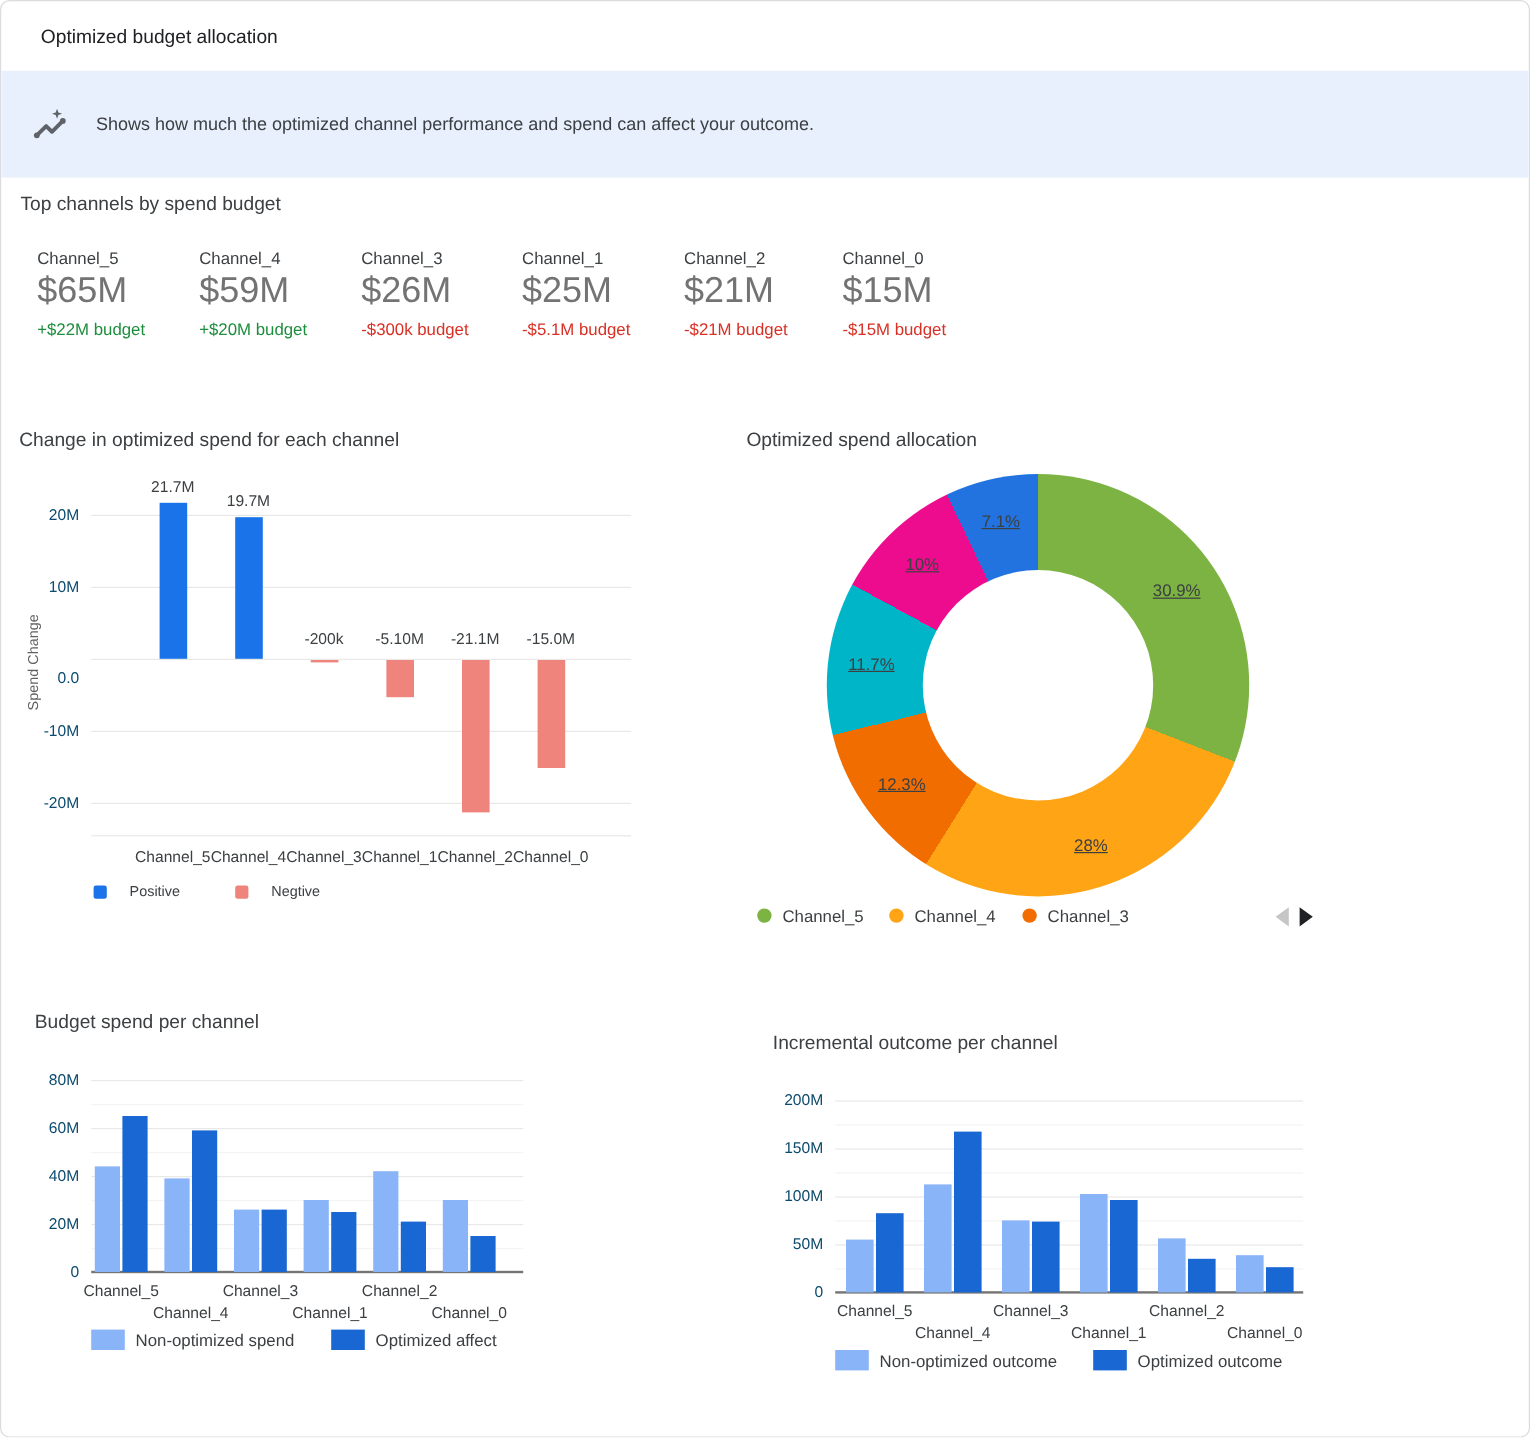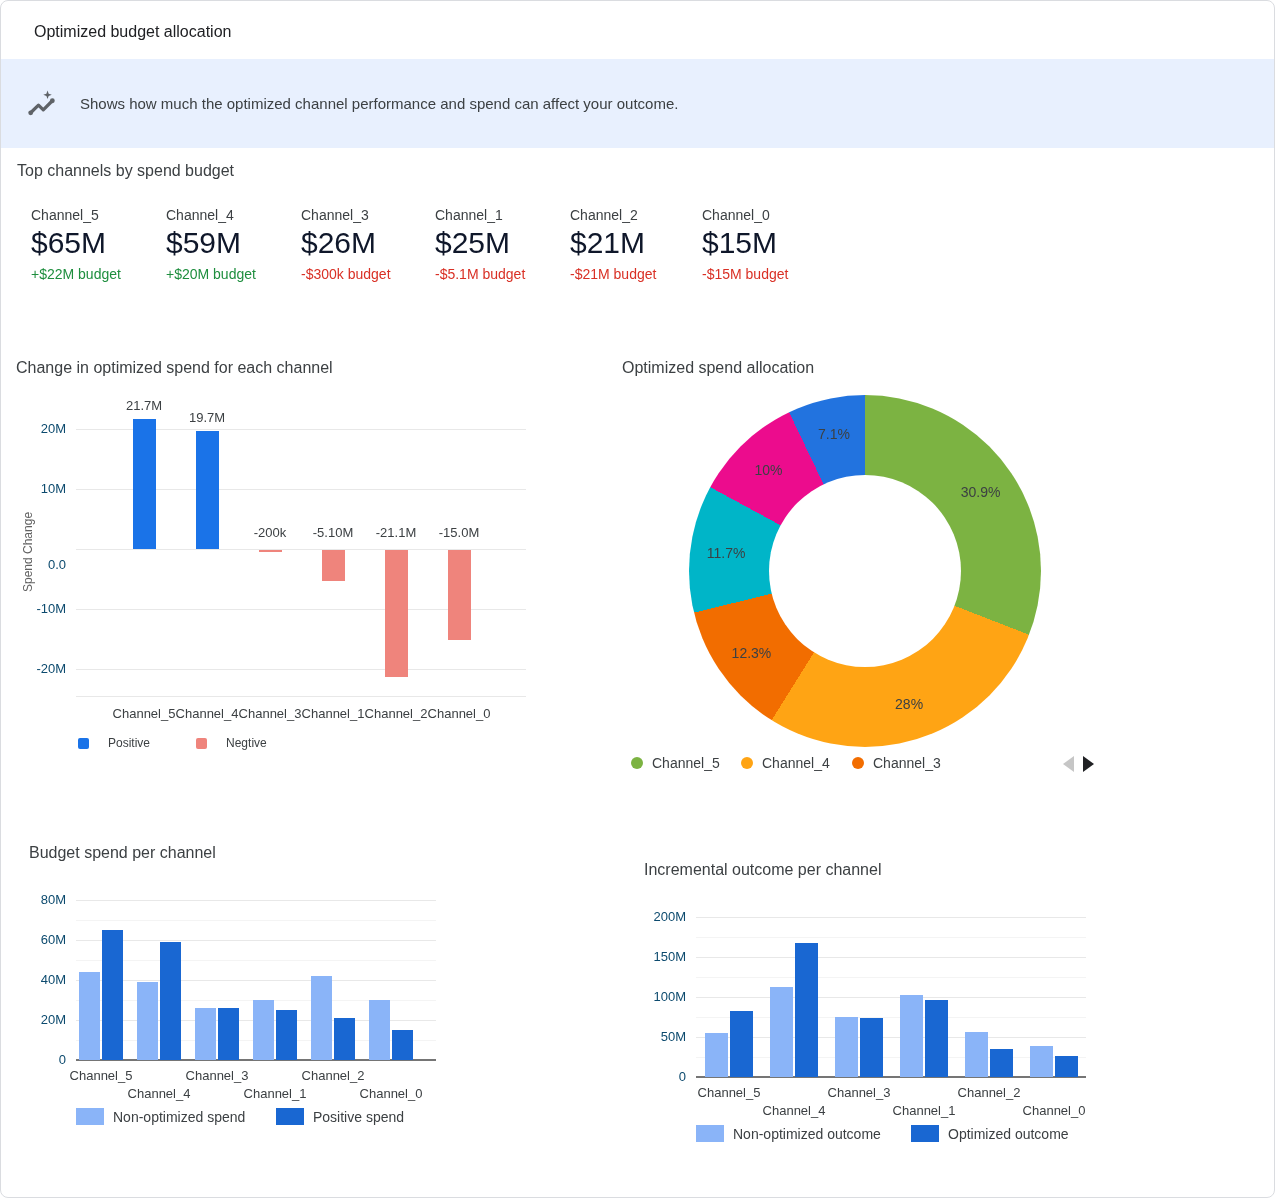--- a/index.html
+++ b/index.html
@@ -8,21 +8,21 @@
         border-radius:8px;box-sizing:border-box;overflow:hidden;}
   #page-title{position:absolute;left:33px;top:22px;font-size:16px;color:#202124;}
   #banner{position:absolute;left:0;top:58px;width:100%;height:89px;background:#E8F0FE;
           display:flex;align-items:center;}
   #banner svg{margin-left:25px;flex:0 0 auto;}
   #banner-text{margin-left:20px;font-size:15px;color:#3C4043;}
   #tc-heading{position:absolute;left:16px;top:161px;font-size:16px;color:#3C4043;}
   #cards{position:absolute;left:0;top:0;width:100%;height:300px;}
   .tc-card{position:absolute;top:205px;width:132px;}
   .tc-name{font-size:14px;color:#3C4043;line-height:18px;}
-  .tc-value{font-size:30px;color:#0f172a;line-height:36px;margin-top:1px;}
+  .tc-value{font-size:30px;color:#737373;line-height:36px;margin-top:1px;}
   .tc-delta{font-size:14px;line-height:18px;margin-top:4px;}
   .up{color:#1E8E3E;} .down{color:#D93025;}
   .chart{position:absolute;}
   #c1{left:0;top:350px;width:560px;height:430px;}
   #c2{left:600px;top:350px;width:510px;height:440px;}
   #c3{left:0;top:835px;width:560px;height:310px;}
   #c4{left:617px;top:852px;width:560px;height:310px;text-decoration:underline;}
   .chart-title{position:absolute;font-size:16px;color:#3C4043;white-space:nowrap;}
   #c1 .chart-title{left:15px;top:8px;} #c2 .chart-title{left:21px;top:8px;}
   #c3 .chart-title{left:28px;top:8px;} #c4 .chart-title{left:26px;top:8px;}
@@ -37,21 +37,21 @@
   .ytick{position:absolute;font-size:13px;color:#0c4a6e;text-align:right;width:50px;line-height:16px;}
   .xlab{position:absolute;font-size:13px;color:#3C4043;white-space:nowrap;transform:translateX(-50%);}
   .vlab{position:absolute;font-size:13px;color:#3C4043;white-space:nowrap;transform:translateX(-50%);}
   #c1-legend{position:absolute;left:77px;top:385px;display:flex;align-items:center;
              font-size:12px;color:#3C4043;gap:12px;}
   .sw11{width:11px;height:11px;border-radius:2px;display:inline-block;margin-right:7px;}
   .lgap{width:22px;}
   #donut{position:absolute;left:88px;top:44px;width:352px;height:352px;border-radius:50%;}
   #donut-hole{position:absolute;left:168px;top:124px;width:192px;height:192px;border-radius:50%;background:#fff;}
   #c2-labels{position:absolute;left:0;top:0;width:100%;height:100%;pointer-events:none;}
-  .plab{position:absolute;font-size:14px;color:#3C4043;transform:translate(-50%,-50%);white-space:nowrap;}
+  .plab{position:absolute;font-size:14px;color:#3C4043;transform:translate(-50%,-50%);white-space:nowrap;text-decoration:underline;}
   .dleg-item{position:absolute;top:404px;display:flex;align-items:center;font-size:14px;color:#3C4043;}
   .dot{width:12px;height:12px;border-radius:50%;margin-right:9px;flex:0 0 auto;}
   .pager{position:absolute;top:405px;width:0;height:0;border-top:8px solid transparent;
          border-bottom:8px solid transparent;cursor:pointer;}
   #pg-prev{left:462px;border-right:11px solid #C6C6C6;}
   #pg-next{left:482px;border-left:11px solid #202124;}
   .bleg-item{position:absolute;top:272px;display:flex;align-items:center;font-size:14px;color:#3C4043;}
   .sw28{width:28px;height:17px;margin-right:9px;flex:0 0 auto;}
 </style>
 </head>
@@ -211,21 +211,21 @@
         <div class="bar" style="width: 21px; left: 368px; top: 164px; height: 60px; background: rgb(138, 180, 248);"></div>
         <div class="bar" style="width: 21px; left: 391px; top: 194px; height: 30px; background: rgb(25, 103, 210);"></div>
         <div class="xlab" style="left: 390px; top: 250px;">Channel_0</div>
       </div>
     <div class="bleg-item" style="left:75px;">
       <span class="sw28" style="background: rgb(138, 180, 248);"></span>
       <span>Non-optimized spend</span>
     </div>
     <div class="bleg-item" style="left:275px;">
       <span class="sw28" style="background: rgb(25, 103, 210);"></span>
-      <span>Positive spend</span>
+      <span>Optimized affect</span>
     </div>
   </div>
 
   <div id="c4" class="chart">
     <div class="chart-title">Incremental outcome per channel</div>
     <div id="c4-plot" class="plot">
         <div class="gl gl2" style="left: 78px; width: 390px; top: 204px;"></div>
         <div class="gl gl2" style="left: 78px; width: 390px; top: 164px;"></div>
         <div class="gl gl2" style="left: 78px; width: 390px; top: 124px;"></div>
         <div class="gl gl2" style="left: 78px; width: 390px; top: 84px;"></div>

